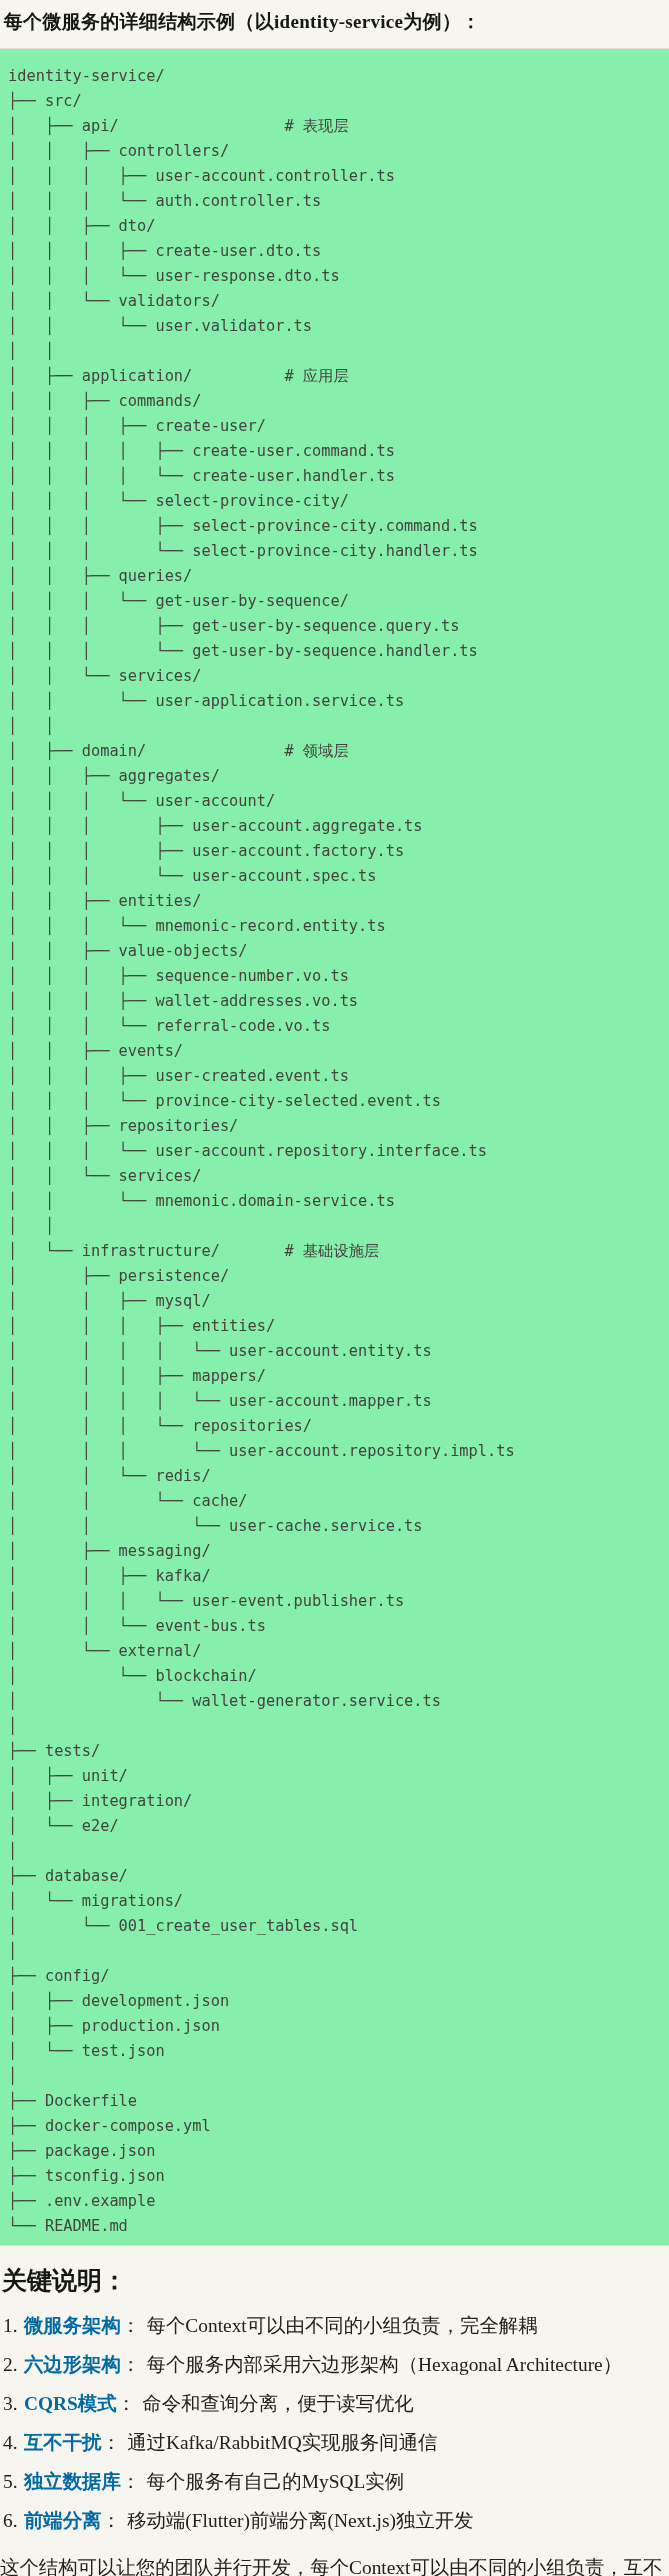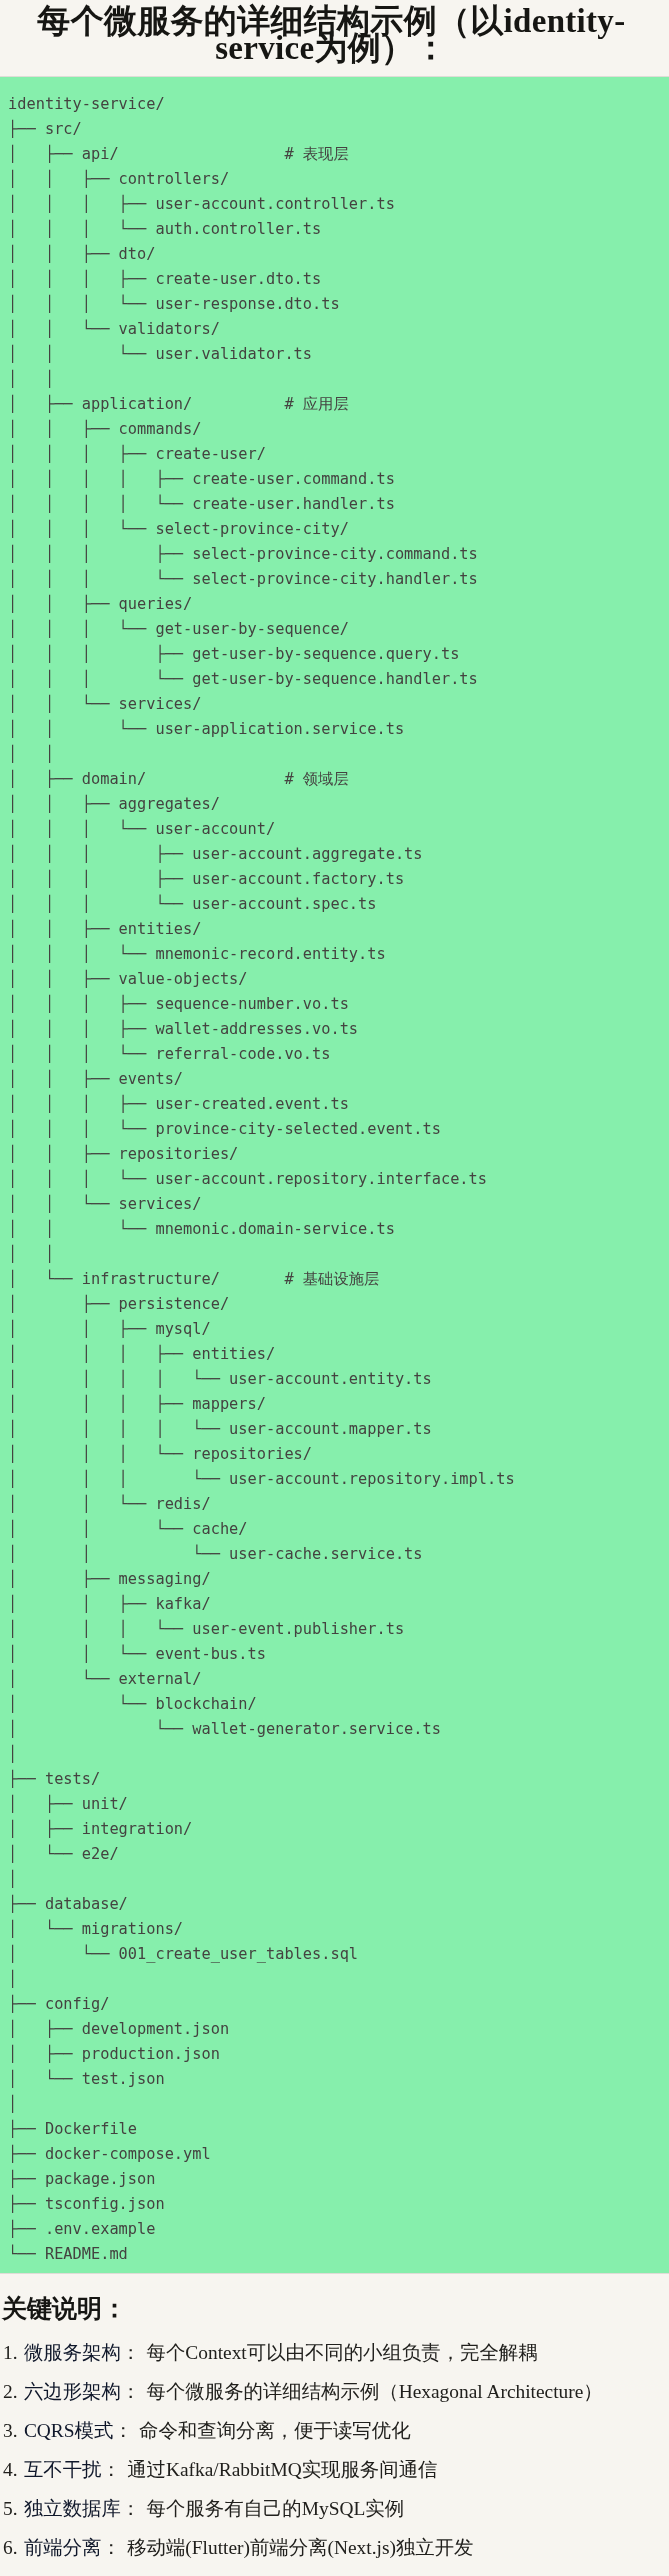--- a/index.html
+++ b/index.html
@@ -13,26 +13,25 @@
     color: #21201D;
     font-family: "Liberation Serif", serif;
     box-sizing: border-box;
   }
   .doc {
     width: 669px;
   }
   h1.page-title {
     margin: 0;
     padding: 7.5px 10px 0 3.8px;
-    font-size: 33px;
+    font-size: 19px;
     line-height: 27.5px;
     font-weight: 700;
     color: #161613;
     letter-spacing: 0.3px;
-    text-align: center;
   }
   .codeblock {
     margin-top: 13px;
     background: #86efac;
     border-top: 0.6px solid #DFDDD7;
     border-bottom: 0.6px solid #DFDDD7;
     padding: 15px 5px 6.3px 8.1px;
     overflow: hidden;
   }
   .codeblock pre {
@@ -57,22 +56,22 @@
     font-size: 19.4px;
   }
   .note {
     margin: 0 0 13px 0;
     line-height: 26px;
   }
   .note .num {
     margin-right: 6.3px;
   }
   .note .label {
-    font-weight: 400;
-    color: #0f172a;
+    font-weight: 700;
+    color: #0369a1;
   }
   .note .sep {
     margin-right: 6.3px;
   }
   .closing-note {
     margin: 21px 0 0 0;
     padding: 0;
     font-size: 19.4px;
     line-height: 26px;
   }
@@ -174,21 +173,21 @@
 └── README.md</pre>
   </div>
 
   <h2 class="notes-heading">关键说明：</h2>
 
   <div class="notes">
     <div class="note">
       <span class="num">1.</span><strong class="label">微服务架构</strong><span class="sep">：</span><span class="txt">每个Context可以由不同的小组负责，完全解耦</span>
     </div>
     <div class="note">
-      <span class="num">2.</span><strong class="label">六边形架构</strong><span class="sep">：</span><span class="txt">每个微服务的详细结构示例（Hexagonal Architecture）</span>
+      <span class="num">2.</span><strong class="label">六边形架构</strong><span class="sep">：</span><span class="txt">每个服务内部采用六边形架构（Hexagonal Architecture）</span>
     </div>
     <div class="note">
       <span class="num">3.</span><strong class="label">CQRS模式</strong><span class="sep">：</span><span class="txt">命令和查询分离，便于读写优化</span>
     </div>
     <div class="note">
       <span class="num">4.</span><strong class="label">互不干扰</strong><span class="sep">：</span><span class="txt">通过Kafka/RabbitMQ实现服务间通信</span>
     </div>
     <div class="note">
       <span class="num">5.</span><strong class="label">独立数据库</strong><span class="sep">：</span><span class="txt">每个服务有自己的MySQL实例</span>
     </div>

